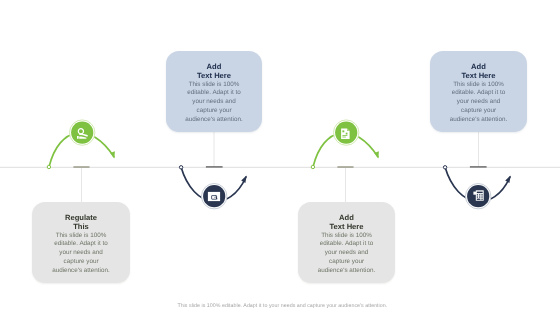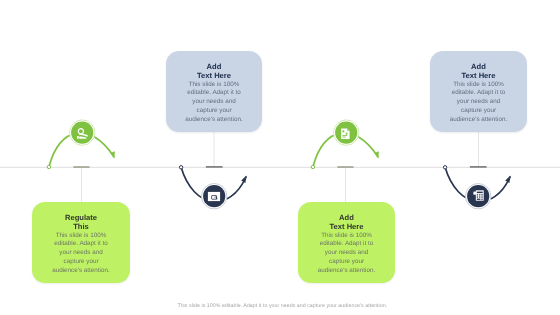--- a/index.html
+++ b/index.html
@@ -10,21 +10,21 @@
          color:#333333;line-height:15px;white-space:nowrap;transform:translateZ(0);}
   .art{position:absolute;left:0;top:0;}
 
   .box{position:absolute;border-radius:13px;box-sizing:border-box;padding-top:5px;
        display:flex;flex-direction:column;align-items:center;justify-content:center;}
   .bt{font-weight:bold;font-size:7.6px;line-height:8.6px;text-align:center;white-space:nowrap;transform:translateZ(0);}
   .bd{font-size:6.3px;line-height:8.8px;text-align:center;white-space:nowrap;transform:translateZ(0);}
   .blue{background:#c9d4e5;box-shadow:0 1px 2px rgba(120,130,150,0.16);}
   .blue .bt{color:#20304d;}
   .blue .bd{color:#636e7e;}
-  .green{background:#bef264;box-shadow:0 1px 2px rgba(130,140,110,0.14);}
+  .green{background:#e5e5e5;box-shadow:0 1px 2px rgba(130,140,110,0.14);}
   .green .bt{color:#33372c;}
   .green .bd{color:#6d7566;}
 
   .footer{position:absolute;left:177.4px;top:303px;font-size:5.3px;color:#a6a6a6;
           letter-spacing:0.02px;white-space:nowrap;transform:translateZ(0);}
 </style>
 </head>
 <body>
 
 <div class="slide">

